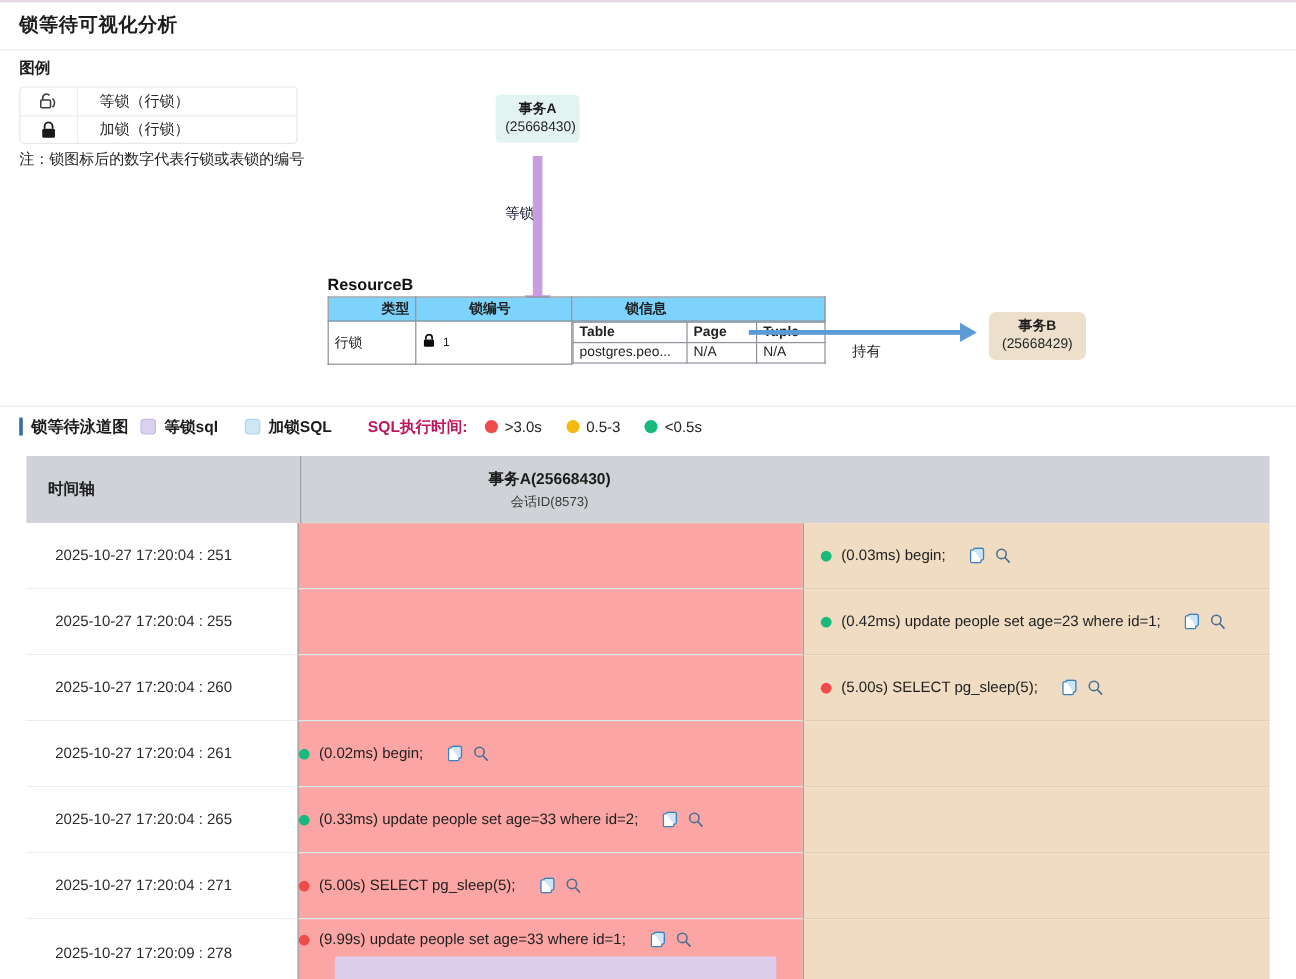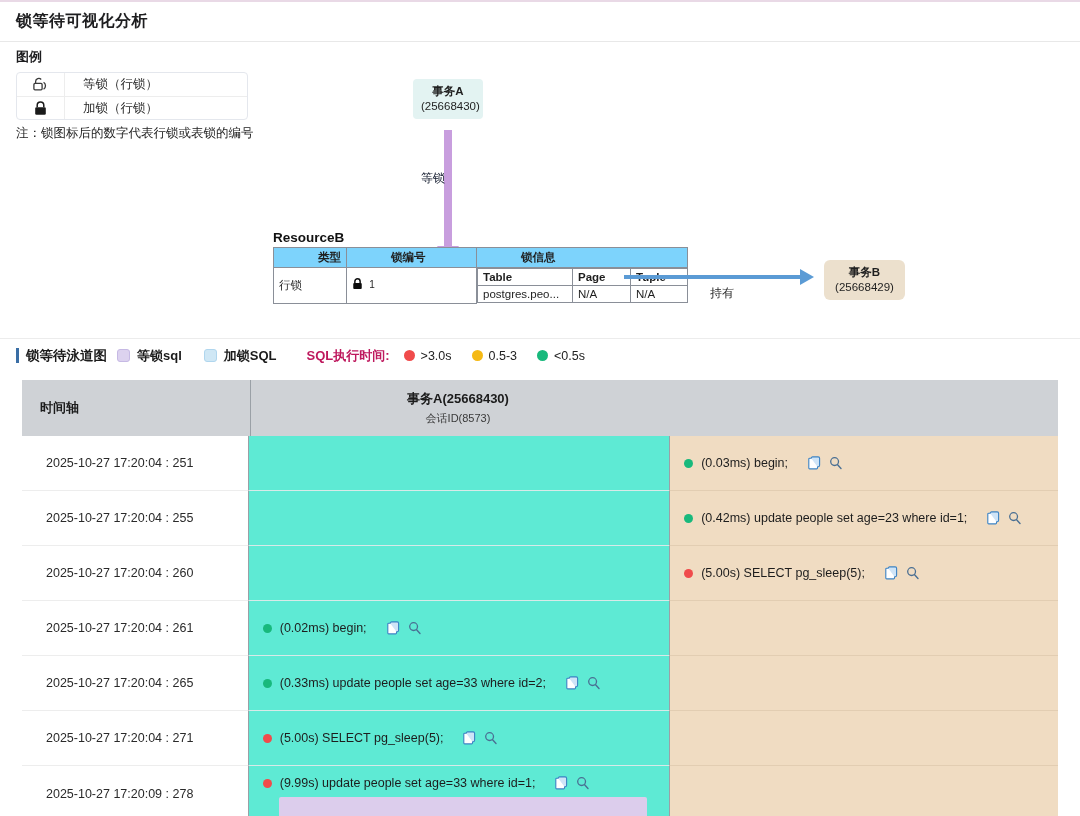--- a/index.html
+++ b/index.html
@@ -112,23 +112,23 @@
   .th .t1 { font-size: 13px; font-weight: 700; color: #1b1b1b; }
   .th .t2 { font-size: 11px; color: #3a3a3a; margin-top: 3px; }
 
   .trow { display: flex; min-height: 55px; }
   .trow .c-time {
     width: 228px; background: #fff; border-bottom: 1px solid #ededed;
     display: flex; align-items: center; padding-left: 24px;
     font-size: 12.5px; color: #2a2a2a;
   }
   .trow .c-a {
-    width: 426px; background: #5eead4; border-left: 1px solid #9aa0a6;
+    width: 426px; background: #fca5a5; border-left: 1px solid #9aa0a6;
     border-bottom: 1px solid #d8eae8; position: relative;
-    display: flex; align-items: center; padding-left: 14px;
+    display: flex; align-items: center; 
   }
   .trow .c-b {
     width: 393px; background: #f0dcc2; border-left: 1px solid #9aa0a6;
     border-bottom: 1px solid #e2cdb2; position: relative;
     display: flex; align-items: center; padding-left: 14px;
   }
   .ev { display: flex; align-items: center; gap: 8px; font-size: 12.5px; color: #1d1d1d; white-space: nowrap; }
   .ev .edot { width: 9px; height: 9px; border-radius: 50%; flex: none; }
   .ev .etxt { }
   .icn { display: inline-flex; align-items: center; justify-content: center; cursor: pointer; }

